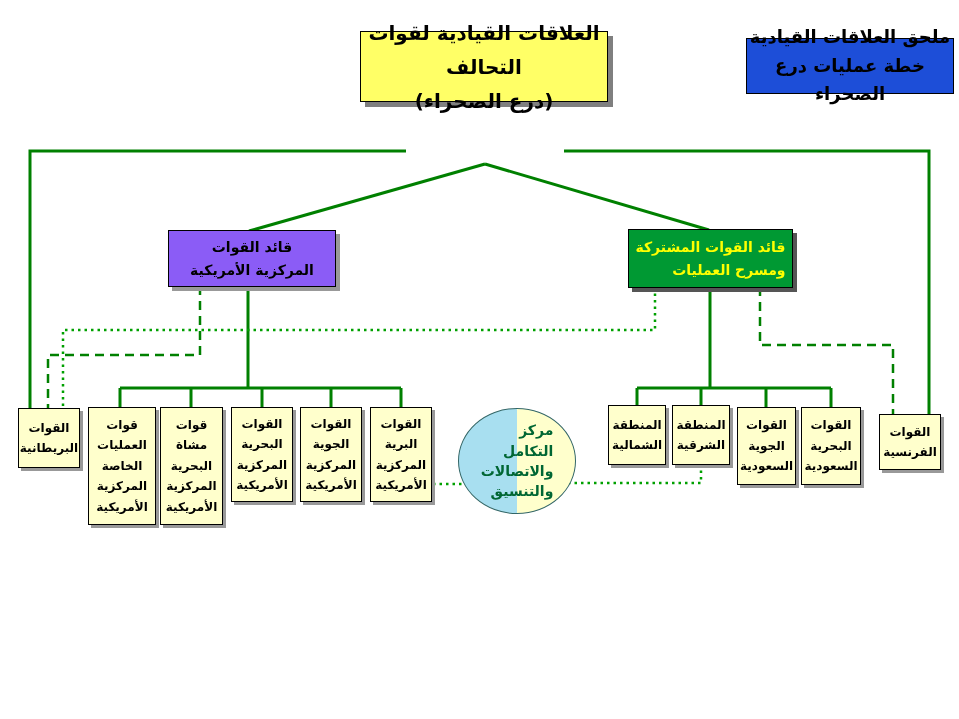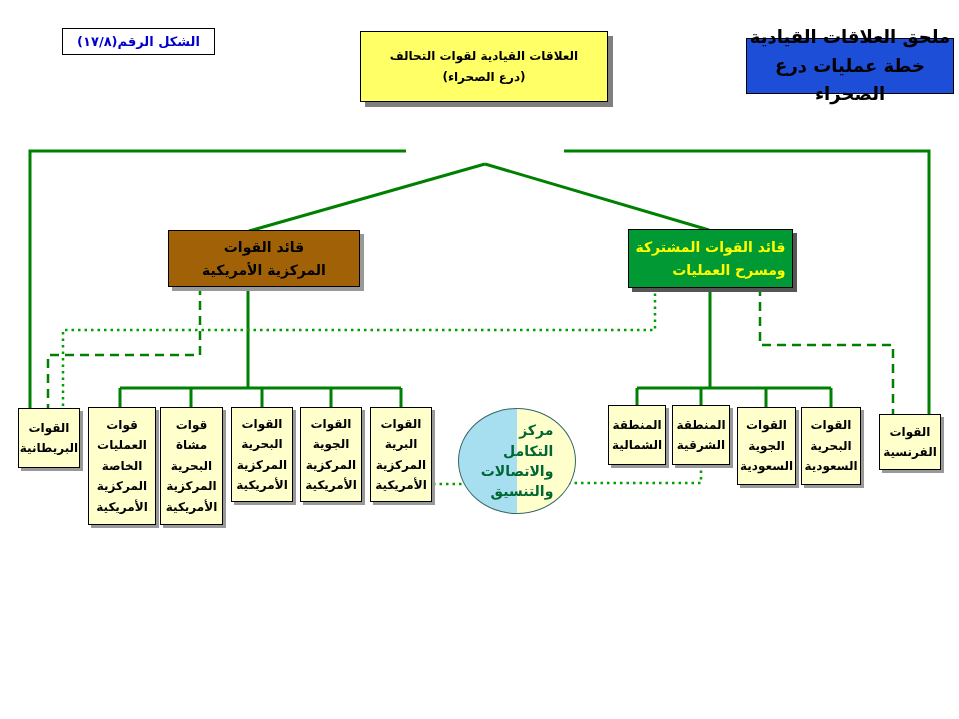--- a/index.html
+++ b/index.html
@@ -8,26 +8,26 @@
   .slide { position:relative; width:959px; height:719px; background:#ffffff; overflow:hidden; direction:rtl; }
   .connectors { position:absolute; left:0; top:0; width:959px; height:719px; }
   .connectors path.solid  { stroke:#008000; stroke-width:3; fill:none; }
   .connectors path.dashed { stroke:#008000; stroke-width:2.5; fill:none; stroke-dasharray:9 6; }
   .connectors path.dotted { stroke:#00A000; stroke-width:2.5; fill:none; stroke-dasharray:2.5 4; }
 
   .box { position:absolute; border:1px solid #000; display:flex; align-items:center; justify-content:center;
          text-align:center; white-space:pre-line; font-weight:bold; color:#000; }
 
   .figure-label { left:62px; top:28px; width:153px; height:27px; background:#ffffff; color:#0000CC; font-size:13px; }
-  .title-box    { left:360px; top:31px; width:248px; height:71px; background:#FFFF66; font-size:12px;
+  .title-box    { left:360px; top:31px; width:248px; height:71px; background:#FFFF66; font-size:20px;
                   line-height:1.7; box-shadow:5px 5px 0 #7f7f7f; }
   .annex-box    { left:746px; top:38px; width:208px; height:56px; background:#1d4ed8; font-size:18px; line-height:1.6; }
 
   .national   { left:405px; top:137px; width:160px; height:28px; background:#FFFF99; font-size:13px; box-shadow:3px 3px 0 #999999; }
-  .us-cmdr    { left:168px; top:230px; width:192px; height:57px; background:#a16207; font-size:14px; line-height:1.6; box-shadow:4px 4px 0 #999999; }
+  .us-cmdr    { left:168px; top:230px; width:168px; height:57px; background:#8b5cf6; font-size:14px; line-height:1.6; box-shadow:4px 4px 0 #999999; }
   .joint-cmdr { left:628px; top:229px; width:165px; height:59px; background:#009933; color:#FFFF00; font-size:14px; line-height:1.6; box-shadow:4px 4px 0 #555555;text-align:right; }
 
   .node { background:#FFFFCC; font-size:12px; line-height:1.7; box-shadow:3px 3px 0 #999999; }
   .n-british   { left:18px;  top:408px; width:62px; height:60px; }
   .n-specops   { left:88px;  top:407px; width:68px; height:118px; }
   .n-marines   { left:160px; top:407px; width:63px; height:118px; }
   .n-usnavy    { left:231px; top:407px; width:62px; height:95px; }
   .n-usair     { left:300px; top:407px; width:62px; height:95px; }
   .n-usground  { left:370px; top:407px; width:62px; height:95px; }
   .n-northern  { left:608px; top:405px; width:58px; height:60px; }
@@ -65,21 +65,20 @@
     <path class="solid" d="M710,287 V388 M637,388 H831 M637,388 V407 M701,388 V407 M766,388 V409 M831,388 V409"></path>
 
     <path class="dashed" d="M200,286 V355 H48 V410"></path>
     <path class="dashed" d="M760,287 V345 H893 V416"></path>
 
     <path class="dotted" d="M655,287 V330 H63 V410"></path>
     <path class="dotted" d="M433,484 H465"></path>
     <path class="dotted" d="M568,483 H701 V464"></path>
   </svg>
 
-  <div class="box figure-label">الشكل الرقم(١٧/٨)</div>
   <div class="box title-box">العلاقات القيادية لقوات التحالف
 (درع الصحراء)</div>
   <div class="box annex-box">ملحق العلاقات القيادية
 خطة عمليات درع الصحراء</div>
 
   <div class="box us-cmdr">قائد القوات
 المركزية الأمريكية</div>
   <div class="box joint-cmdr">قائد القوات المشتركة
 ومسرح العمليات</div>
 

